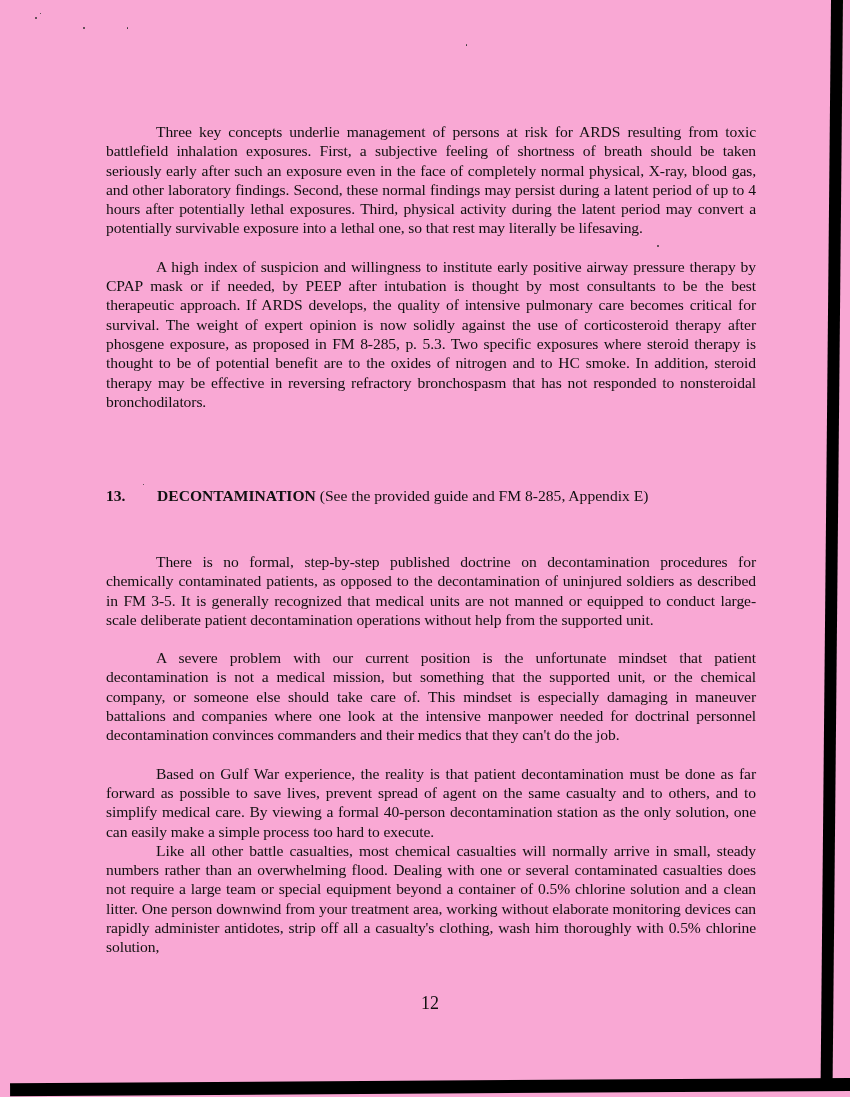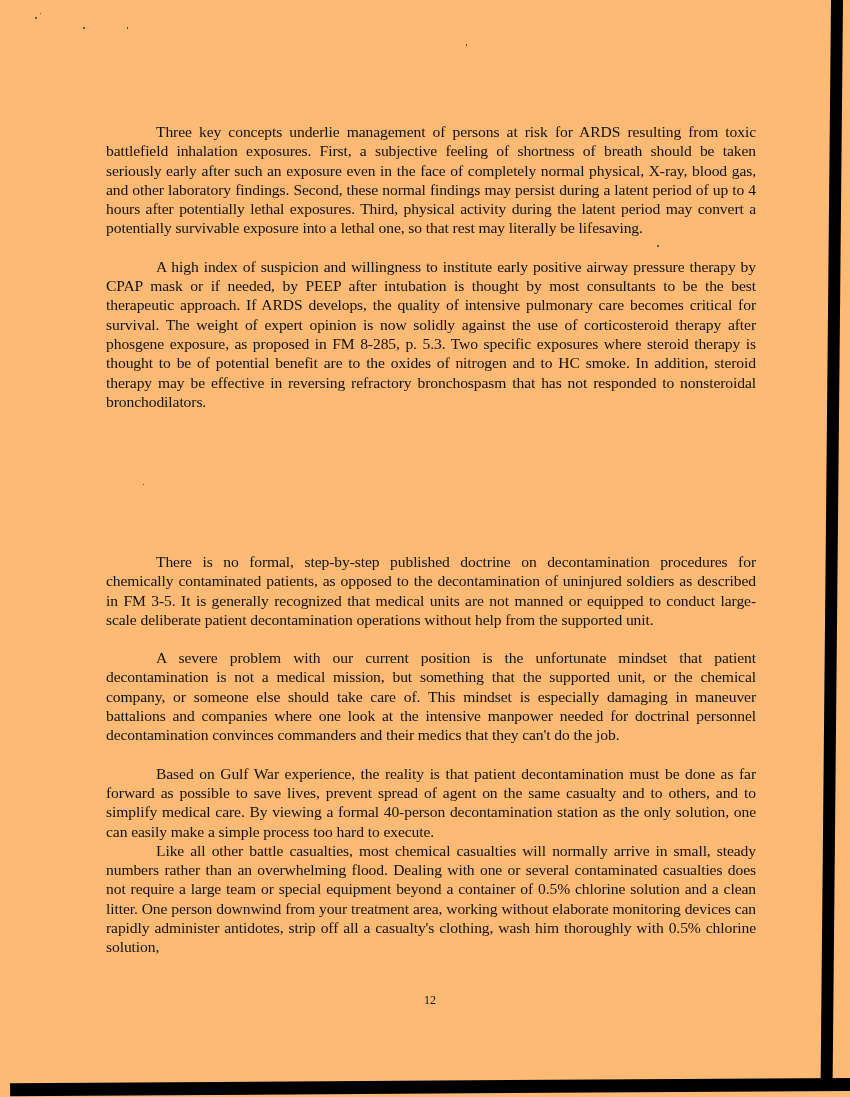--- a/index.html
+++ b/index.html
@@ -12,21 +12,21 @@
       height: 1097px;
       position: relative;
       overflow: hidden;
       font-family: "Liberation Serif", "DejaVu Serif", serif;
       color: #111;
     }
     .page {
       position: absolute;
       left: 0; top: 0;
       width: 850px; height: 1097px;
-      background: #fdba74;
+      background: #f9a8d4;
     }
     .right-edge {
       position: absolute;
       top: 0;
       left: 831px;
       width: 12px;
       height: 1090px;
       background: #000;
       transform: skewX(-0.55deg);
       transform-origin: top left;
@@ -75,41 +75,44 @@
     }
     .section-heading .title {
       font-weight: bold;
     }
     .page-number {
       position: absolute;
       top: 993px;
       left: 410px;
       width: 40px;
       text-align: center;
-      font-size: 12px;
+      font-size: 18px;
     }
   </style>
 </head>
 <body>
 
 <div class="page">
 
   <div class="speck" style="left:35px;top:17px;"></div>
   <div class="speck" style="left:40px;top:13px;width:1px;height:1px;"></div>
   <div class="speck" style="left:83px;top:27px;"></div>
   <div class="speck" style="left:127px;top:27px;width:1px;"></div>
   <div class="speck" style="left:466px;top:44px;width:1px;"></div>
   <div class="speck" style="left:657px;top:245px;"></div>
   <div class="speck" style="left:143px;top:484px;width:1px;height:1px;"></div>
 
   <div class="body-text" style="top:122px;">
     <p class="para">Three key concepts underlie management of persons at risk for ARDS resulting from toxic battlefield inhalation exposures.  First, a subjective feeling of shortness of breath should be taken seriously early after such an exposure even in the face of completely normal physical, X-ray, blood gas, and other laboratory findings.  Second, these normal findings may persist during a latent period of up to 4 hours after potentially lethal exposures.  Third, physical activity during the latent period may convert a potentially survivable exposure into a lethal one, so that rest may literally be lifesaving.</p>
     <p class="para" style="margin-top:19px;">A high index of suspicion and willingness to institute early positive airway pressure therapy by CPAP mask or if needed, by PEEP after intubation is thought by most consultants to be the best therapeutic approach.  If ARDS develops, the quality of intensive pulmonary care becomes critical for survival.  The weight of expert opinion is now solidly against the use of corticosteroid therapy after phosgene exposure, as proposed in FM 8-285, p. 5.3.  Two specific exposures where steroid therapy is thought to be of potential benefit are to the oxides of nitrogen and to HC smoke.  In addition, steroid therapy may be effective in reversing refractory bronchospasm that has not responded to nonsteroidal bronchodilators.</p>
   </div>
 
+  <div class="section-heading">
+    <span class="num">13.</span><span class="title">DECONTAMINATION</span><span>  (See the provided guide and FM 8-285, Appendix E)</span>
+  </div>
 
   <div class="body-text" style="top:552px;">
     <p class="para">There is no formal, step-by-step published doctrine on decontamination procedures for chemically contaminated patients, as opposed to the decontamination of uninjured soldiers as described in FM 3-5.  It is generally recognized that medical units are not manned or equipped to conduct large-scale deliberate patient decontamination operations without help from the supported unit.</p>
     <p class="para" style="margin-top:19px;">A severe problem with our current position is the unfortunate mindset that patient decontamination is not a medical mission, but something that the supported unit, or the chemical company, or someone else should take care of.  This mindset is especially damaging in maneuver battalions and companies where one look at the intensive manpower needed for doctrinal personnel decontamination convinces commanders and their medics that they can't do the job.</p>
     <p class="para" style="margin-top:19px;">Based on Gulf War experience, the reality is that patient decontamination must be done as far forward as possible to save lives, prevent spread of agent on the same casualty and to others, and to simplify medical care.  By viewing a formal 40-person decontamination station as the only solution, one can easily make a simple process too hard to execute.</p>
     <p class="para">Like all other battle casualties, most chemical casualties will normally arrive in small, steady numbers rather than an overwhelming flood.  Dealing with one or several contaminated casualties does not require a large team or special equipment beyond a container of 0.5% chlorine solution and a clean litter.  One person downwind from your treatment area, working without elaborate monitoring devices can rapidly administer antidotes, strip off all a casualty's clothing, wash him thoroughly with 0.5% chlorine solution,</p>
   </div>
 
   <div class="page-number">12</div>
 

